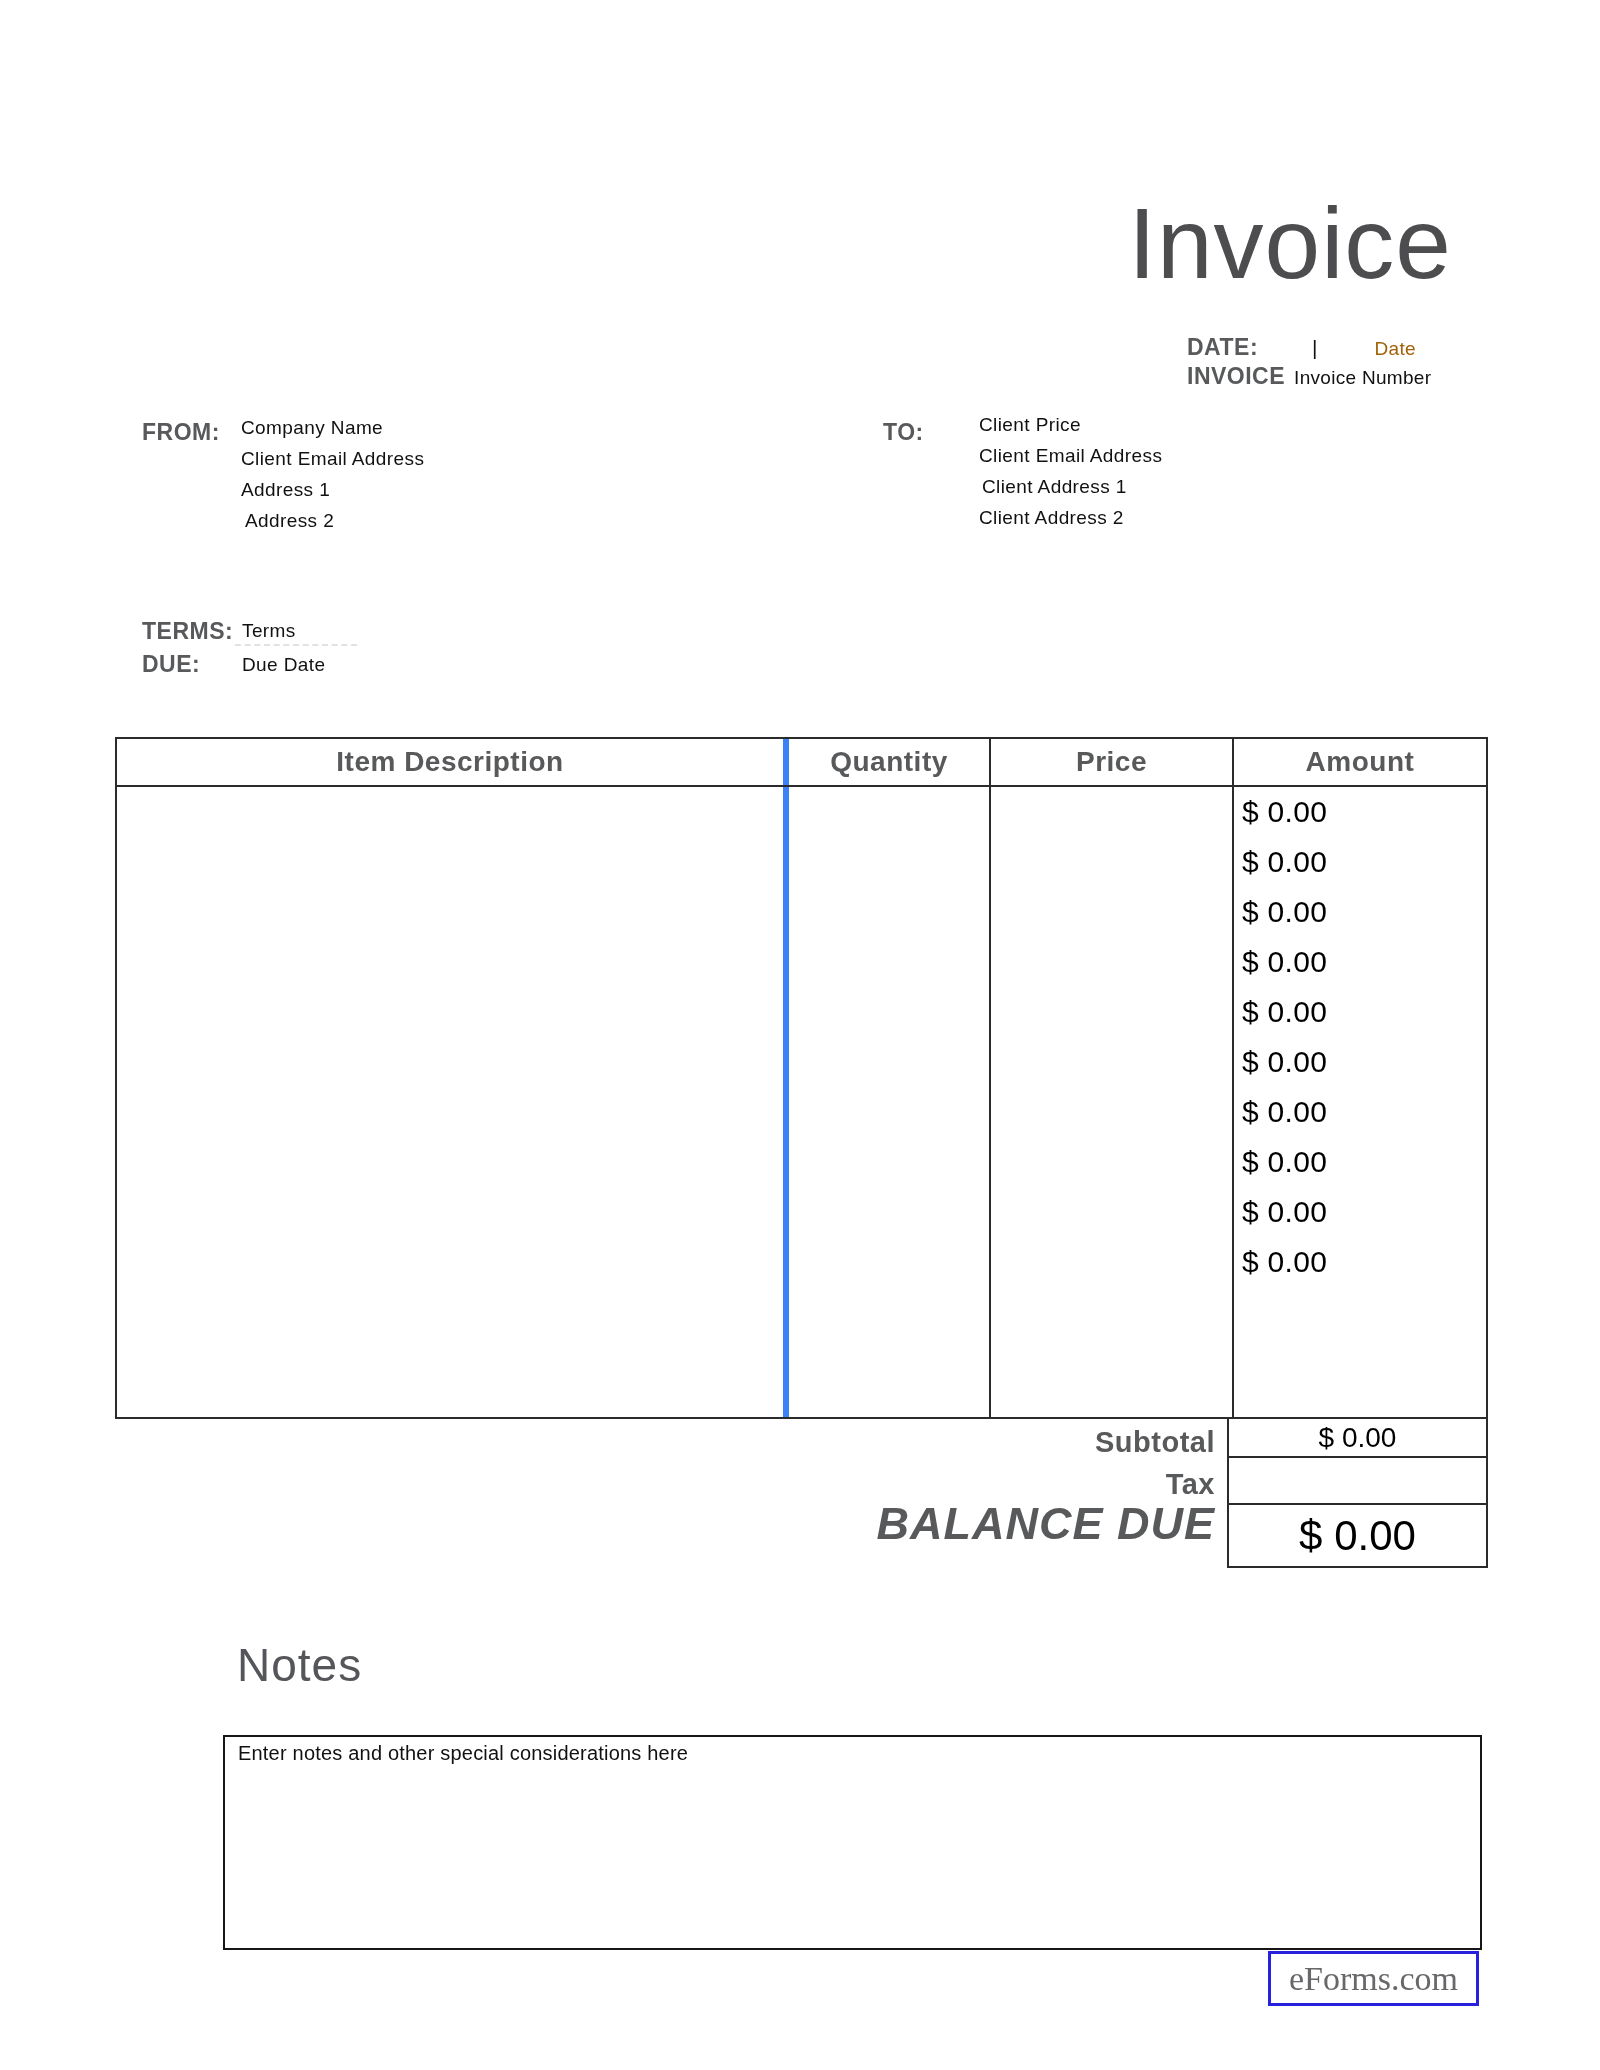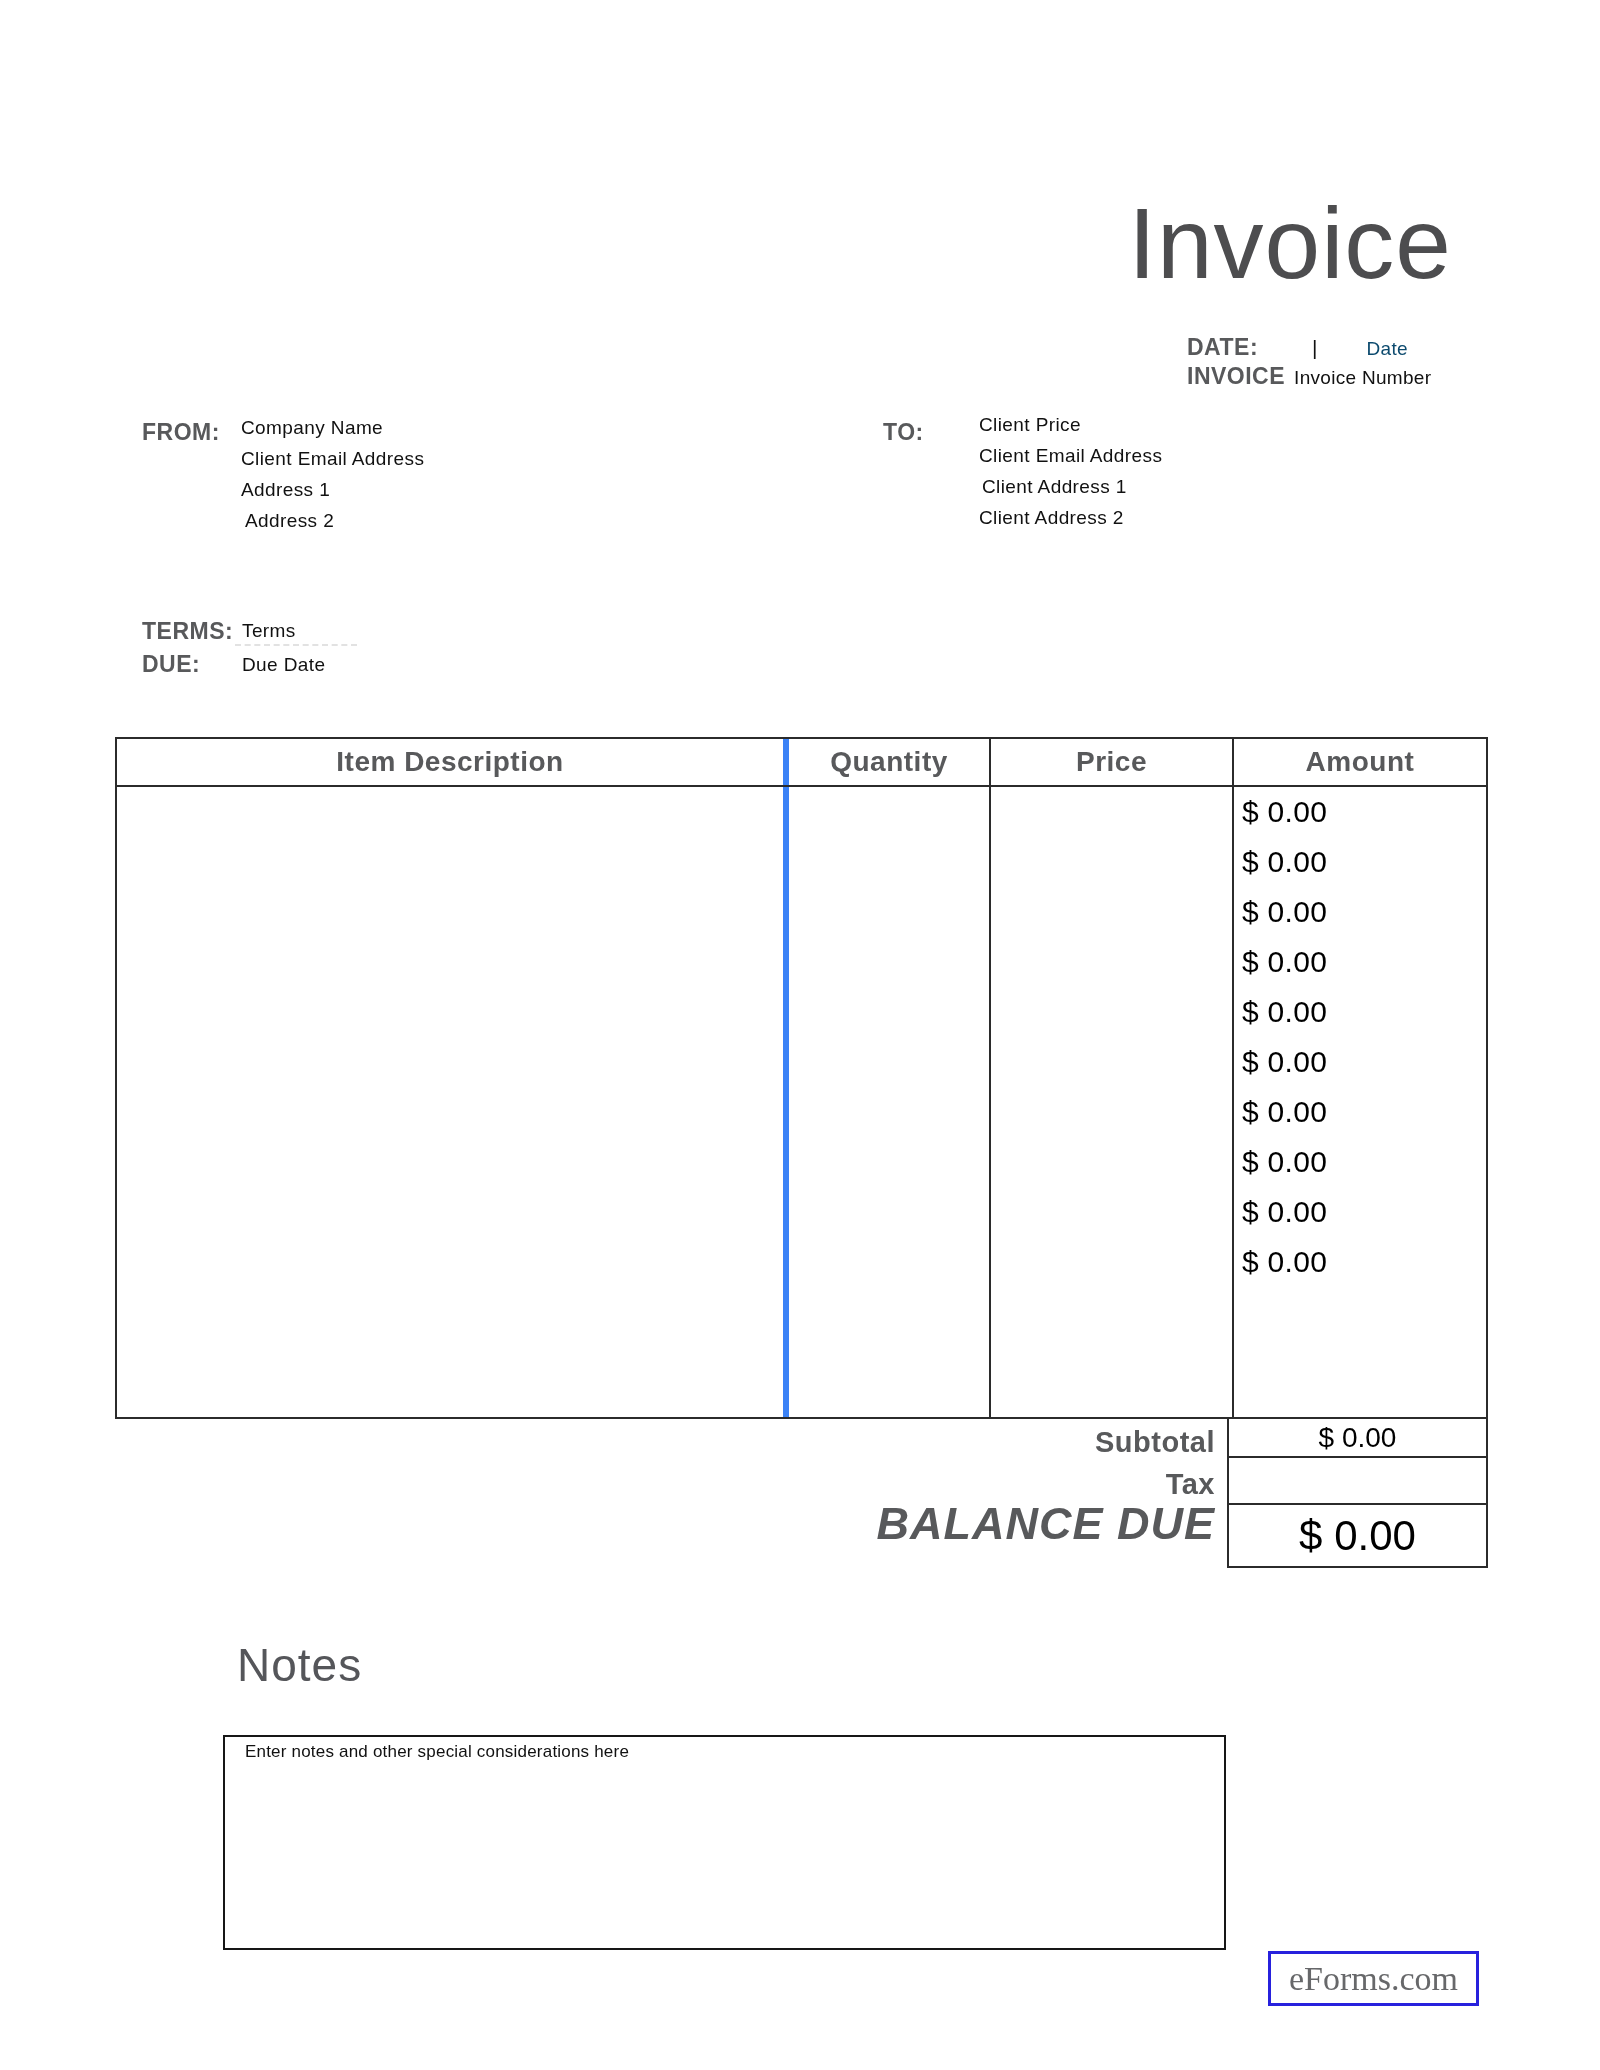--- a/index.html
+++ b/index.html
@@ -11,21 +11,21 @@
   .title {
     position:absolute; top:186px; right:148px;
     font-size:100px; font-weight:400; color:#4d4d4f; letter-spacing:1px;
   }
   .meta-line { position:absolute; left:1187px; display:flex; align-items:baseline; white-space:nowrap; }
   .meta-line.date-line { top:334px;gap:48px; }
   .meta-line.invoice-line { top:363px; }
   .meta-label { font-size:23px; font-weight:700; color:#58595b; letter-spacing:0.5px; }
   .meta-value { font-size:19px; color:#111; margin-left:9px; letter-spacing:0.3px; }
   .cursor-bar { font-size:21px; color:#111; margin-left:6px; font-weight:400; }
-  .cursor-value { font-size:19px; color:#0c4a6e; margin-left:1px; letter-spacing:0.3px; }
+  .cursor-value { font-size:19px; color:#a16207; margin-left:9px; letter-spacing:0.3px; }
 
   
   .block-label { position:absolute; font-size:23px; font-weight:700; color:#58595b; letter-spacing:0.5px; }
   .addr-lines { position:absolute; font-size:19px; color:#111; letter-spacing:0.4px; }
   .addr-lines div { height:31px; line-height:31px; }
 
   
   .terms-underline { position:absolute; left:235px; top:644px; width:122px; border-top:2px dashed #e2e2e2; }
 
   
@@ -53,23 +53,23 @@
   .sumbox { position:absolute; left:1227px; width:261px; box-sizing:border-box;
             border:2px solid #2b2b2b; border-top:none;
             display:flex; align-items:center; justify-content:center; color:#000; }
   .sumbox.subtotal-box { top:1419px; height:39px; font-size:28px; }
   .sumbox.tax-box      { top:1458px; height:47px; font-size:28px; }
   .sumbox.balance-box  { top:1505px; height:63px; font-size:42px; }
 
   
   .notes-heading { position:absolute; left:237px; top:1638px;
                    font-size:46px; font-weight:400; color:#55565a; letter-spacing:1px; }
-  .notes-box { position:absolute; left:223px; top:1735px; width:1003px; height:215px;
+  .notes-box { position:absolute; left:223px; top:1735px; width:1259px; height:215px;
                border:2px solid #161616; box-sizing:border-box;
-               font-size:17px; color:#111; padding:5px 20px; letter-spacing:0.2px; }
+               font-size:20px; color:#111; padding:5px 13px; letter-spacing:0.2px; }
 
   
   .brand-box { position:absolute; left:1268px; top:1951px; width:211px; height:55px;
                box-sizing:border-box; border:3px solid #2721dd;
                display:flex; align-items:center; justify-content:center;
                font-family:"Liberation Serif","DejaVu Serif",serif;
                font-size:34px; color:#67686a; cursor:pointer; }
 </style>
 </head>
 <body>

